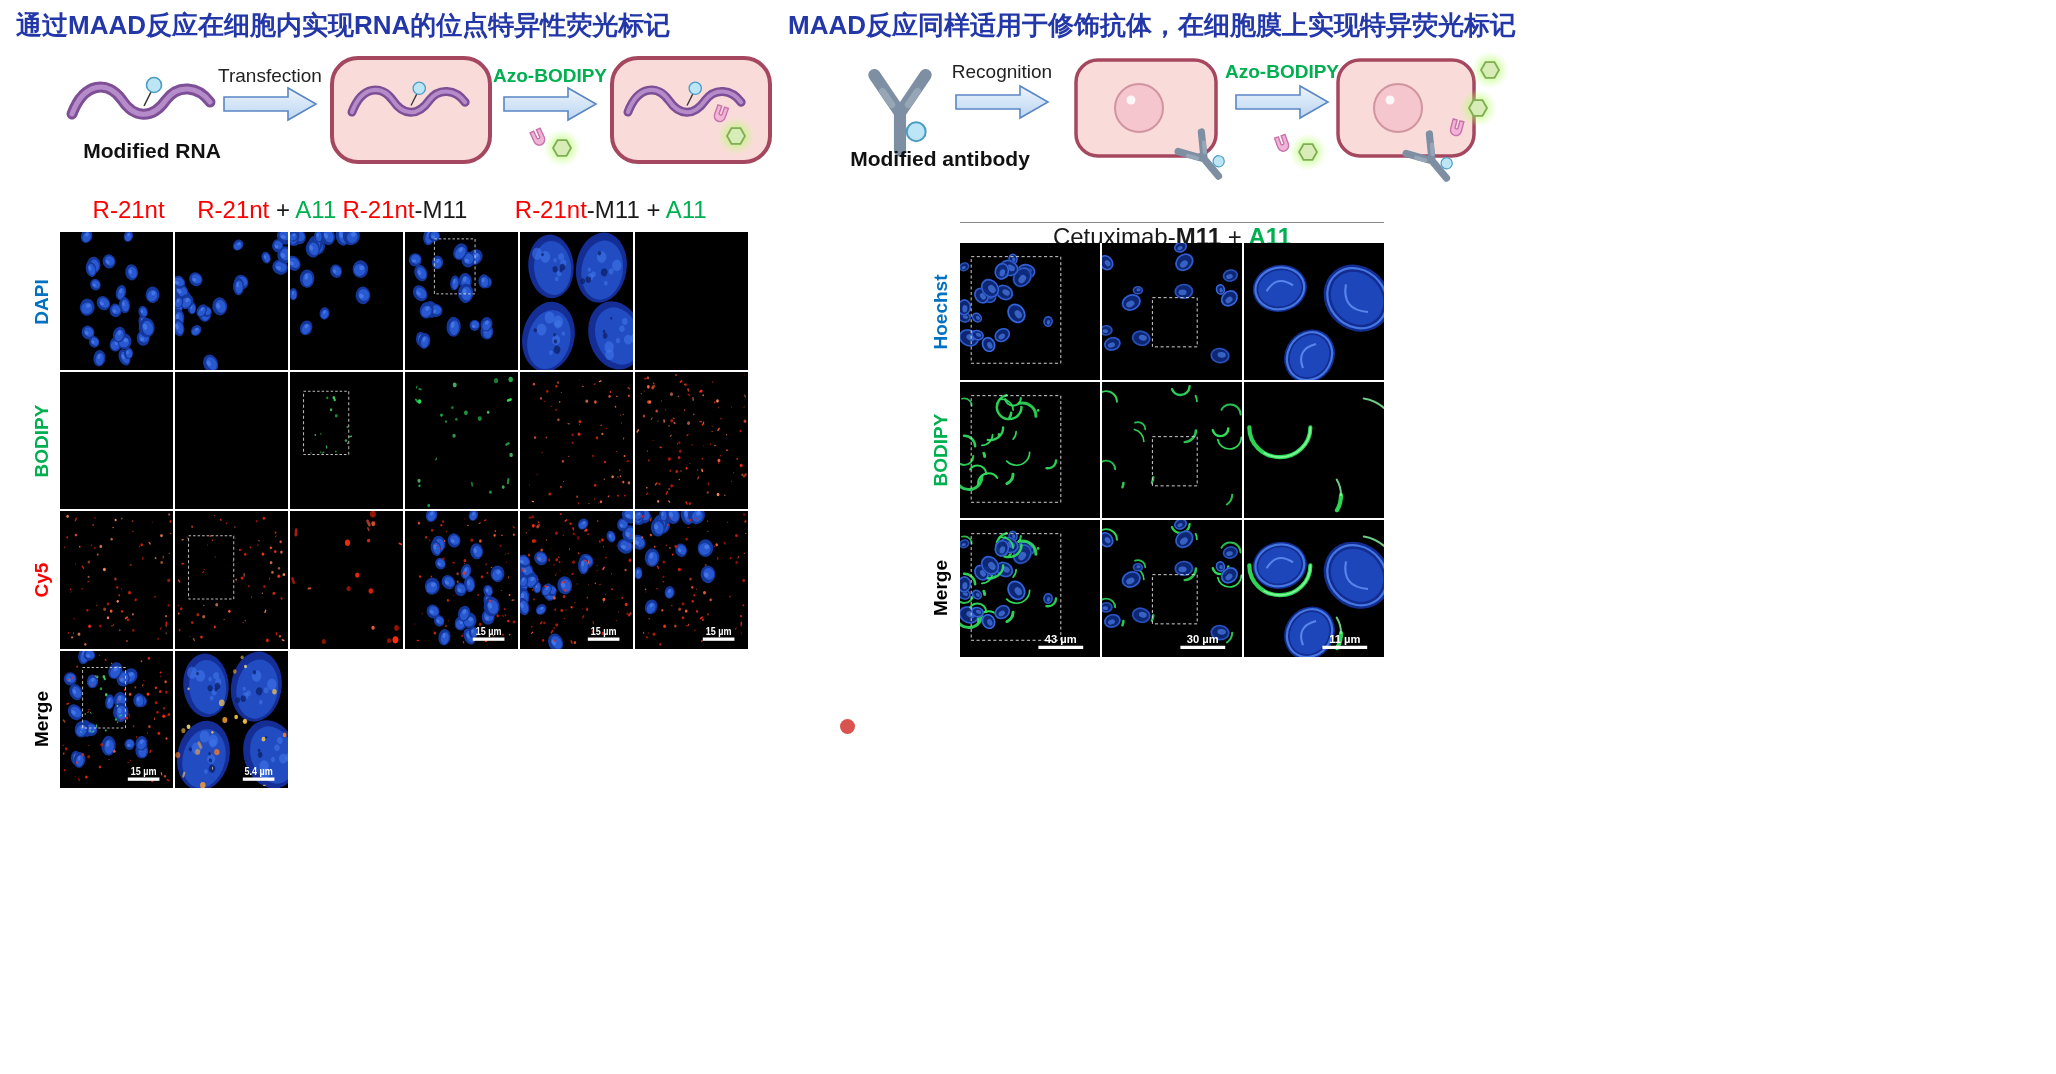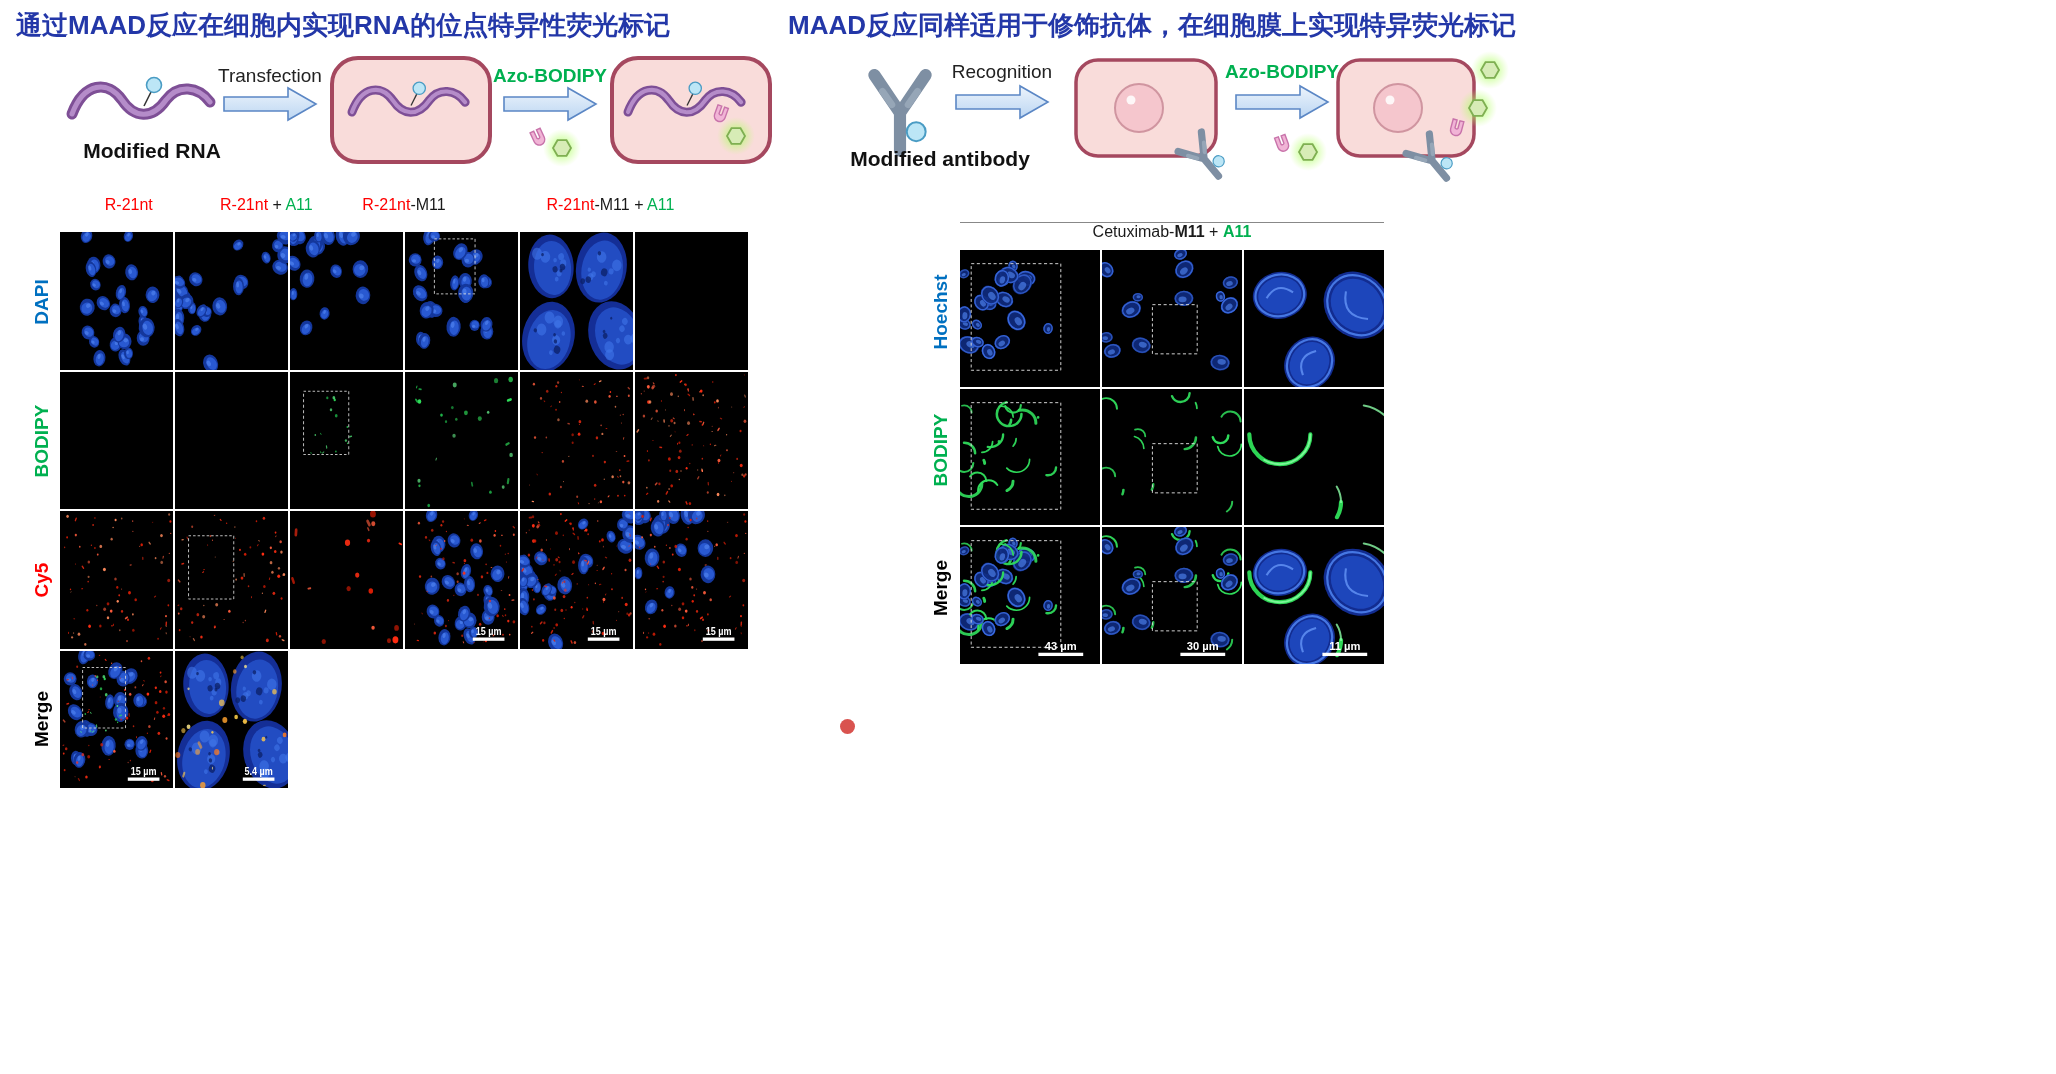--- a/index.html
+++ b/index.html
@@ -8,21 +8,21 @@
   .title{position:absolute;margin:0;font-weight:bold;color:#2337A8;white-space:nowrap;font-size:26px}
   .left-title{left:16px;top:8px}
   .right-title{left:788px;top:8px}
   svg.schem{position:absolute;overflow:visible}
   #schemLeft{left:52px;top:52px;width:740px;height:150px}
   #schemRight{left:838px;top:48px;width:720px;height:165px}
   .schemLabel{font-size:21px;font-weight:bold;fill:#111;font-family:"Liberation Sans",sans-serif}
   .schemStep{font-size:19px;fill:#222;font-family:"Liberation Sans",sans-serif}
   .schemStep.green{fill:#00B050;font-weight:bold}
   .mwrap{position:absolute}
-  .mheaders{display:grid;align-items:end;text-align:center;font-size:16px;padding-bottom:20px}
+  .mheaders{display:grid;align-items:end;text-align:center;font-size:24px;padding-bottom:20px}
   .mheaders.hdr-line{border-top:1.5px solid #888}
   .mh{white-space:nowrap}
   .mbody{display:flex}
   .mrowlabels{position:relative;flex:none}
   .rlab{position:absolute;left:50%;transform:translate(-50%,-50%) rotate(-90deg);font-weight:bold;font-size:19px;white-space:nowrap}
   .mgrid{display:grid;gap:2px;background:#fff;flex:none}
   .mcell{background:#000;position:relative;overflow:hidden}
   .panelSvg{position:absolute;inset:0;width:100%;height:100%;display:block}
   .panelSvg text{font-family:"Liberation Sans",sans-serif;font-weight:bold}
   .bullet-block{position:absolute;display:flex;gap:16px;align-items:flex-start}
@@ -2140,21 +2140,21 @@
   <div class="mwrap" id="gridRight" style="left:922px;top:222px;width:462px">
     <div class="mheaders hdr-line" style="margin-left: 38px; height: 18px; display: grid; grid-template-columns: repeat(3, 1fr);">
         <div class="mh" style="grid-column: 1 / span 3;"><span style="color: rgb(26, 26, 26);">Cetuximab-</span><span style="color: rgb(26, 26, 26); font-weight: bold;">M11</span><span style="color: rgb(26, 26, 26);"> + </span><span style="color: rgb(0, 176, 80); font-weight: bold;">A11</span></div>
       </div>
     <div class="mbody" style="height:414px">
       <div class="mrowlabels" style="width:38px">
           <div class="rlab" style="top: 16.6667%; color: rgb(0, 112, 192);">Hoechst</div>
           <div class="rlab" style="top: 50%; color: rgb(0, 176, 80);">BODIPY</div>
           <div class="rlab" style="top: 83.3333%; color: rgb(0, 0, 0);">Merge</div>
         </div>
-      <div class="mgrid" style="width: 424px; grid-template-columns: repeat(3, 1fr); grid-template-rows: repeat(3, 1fr); height: 100%; margin-top: 7px;">
+      <div class="mgrid" style="width: 424px; grid-template-columns: repeat(3, 1fr); grid-template-rows: repeat(3, 1fr); height: 100%;">
           <div class="mcell">
             <svg viewBox="0 0 100 100" preserveAspectRatio="none" class="panelSvg">
               <g transform="translate(6.3 69.4) rotate(26)">
                 <ellipse rx="7.6" ry="6.2" fill="#0F2A7E" opacity="0.92"></ellipse>
                 <ellipse rx="6.7" ry="5.5" fill="none" stroke="#3A6ADF" stroke-width="1.1" opacity="0.78"></ellipse>
                 <ellipse cx="1.1" cy="-0.8" rx="3.2" ry="2.3" fill="#4E82EE" opacity="0.65"></ellipse>
               </g>
               <g transform="translate(47.4 20.7) rotate(13)">
                 <ellipse rx="6.7" ry="5.5" fill="#0F2A7E" opacity="0.92"></ellipse>
                 <ellipse rx="5.9" ry="4.8" fill="none" stroke="#3A6ADF" stroke-width="1.1" opacity="0.85"></ellipse>

